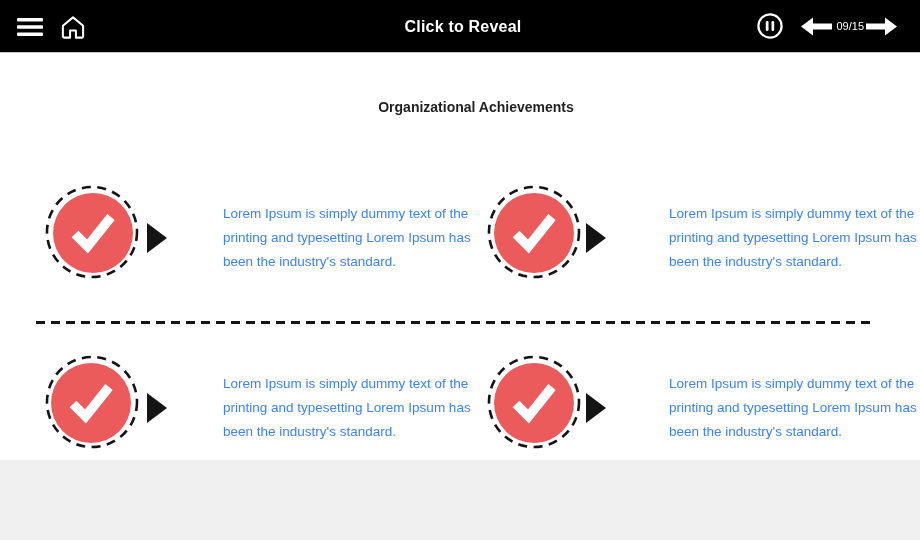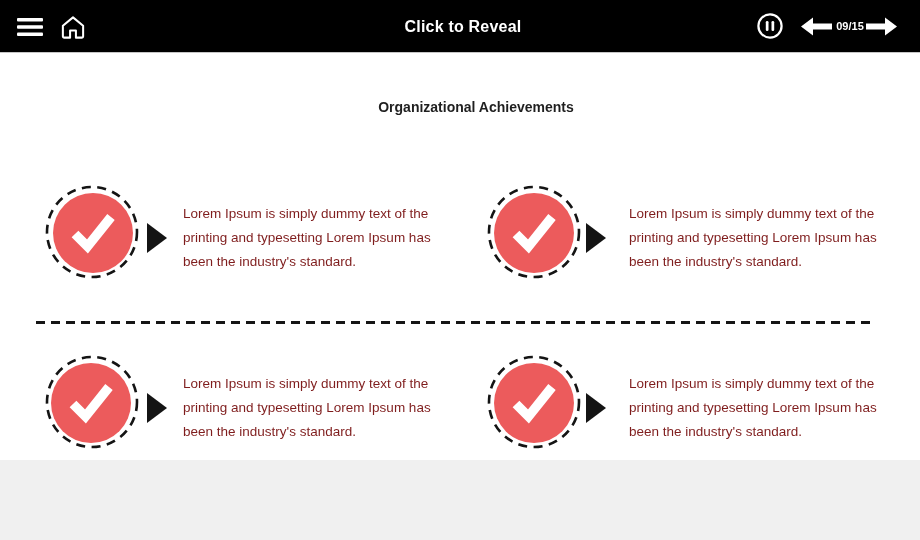--- a/index.html
+++ b/index.html
@@ -20,21 +20,21 @@
   .pause     { left:756px; top:12px; width:28px; height:28px; }
   .arrow-prev{ left:800px; top:17px; width:33px; height:19px; }
   .arrow-next{ left:865px; top:17px; width:33px; height:19px; }
   .topbar-title {
     position:absolute; left:3px; top:0; width:920px; height:54px;
     display:flex; align-items:center; justify-content:center;
     color:#fff; font-size:16px; font-weight:bold; letter-spacing:0.2px;
   }
   .page-counter {
     position:absolute; left:836px; top:20px; width:28px;
-    color:#fff; font-size:11px; font-weight:bold; text-align:center; white-space:nowrap;
+    color:#fff; font-size:11px; font-weight:normal; text-align:right; white-space:nowrap;
   }
 
   
   .heading {
     position:absolute; left:0; top:99px; width:880px; text-align:center;
     font-size:14px; font-weight:bold; color:#1f1f1f;margin-left:36px;
   }
 
   .badge { position:absolute; width:96px; height:96px; cursor:pointer; }
   .b-r1c1 { left:44px;  top:184px; }
@@ -46,21 +46,21 @@
     position:absolute; width:0; height:0;
     border-top:15px solid transparent; border-bottom:15px solid transparent;
     border-left:20px solid #141414;
   }
   .tri-r1c1 { left:147px; top:223px; }
   .tri-r1c2 { left:586px; top:223px; }
   .tri-r2c1 { left:147px; top:393px; }
   .tri-r2c2 { left:586px; top:393px; }
 
   .item-text {
-    position:absolute; font-size:13.5px; line-height:24px; color:#7f1d1d;
+    position:absolute; font-size:13.5px; line-height:24px; color:#3b82f6;margin-left:40px;
   }
   .item-text div { white-space:nowrap; }
   .t-r1c1 { left:183px; top:202px; }
   .t-r1c2 { left:629px; top:202px; }
   .t-r2c1 { left:183px; top:372px; }
   .t-r2c2 { left:629px; top:372px; }
 
   .dashed-sep {
     position:absolute; left:36px; top:321px; width:836px; height:3px;
     background:repeating-linear-gradient(90deg, #151515 0 9px, transparent 9px 15px);

